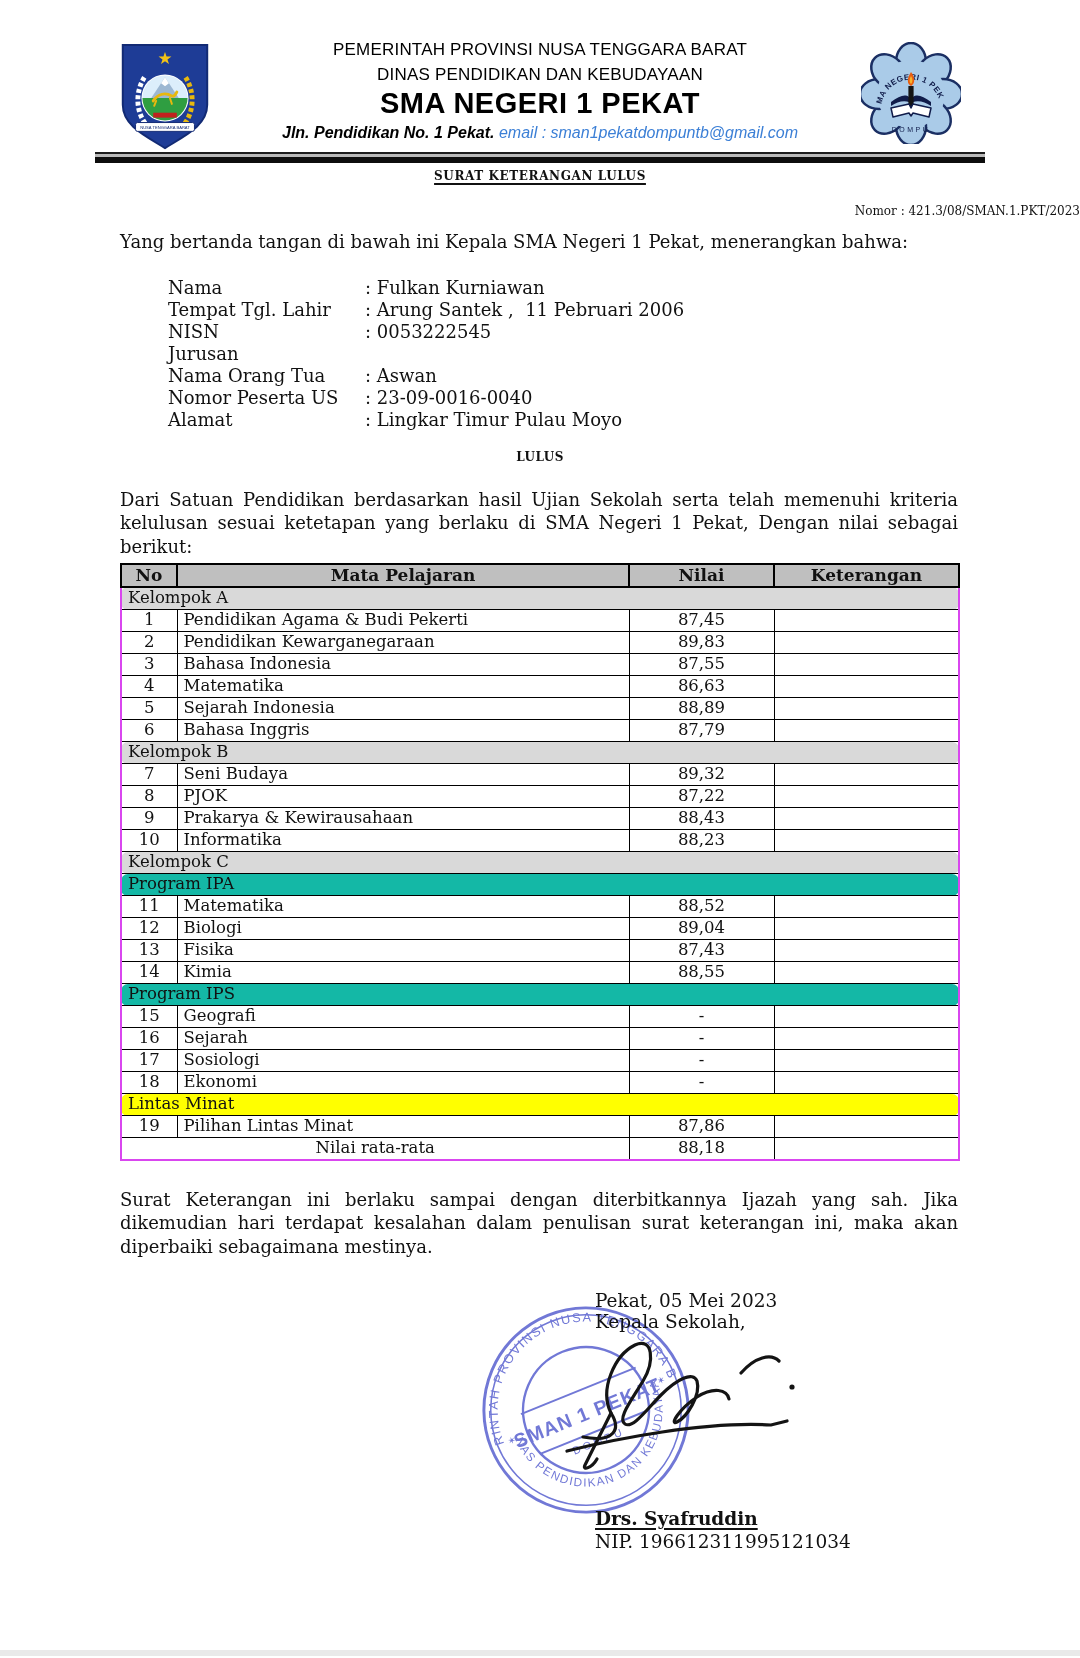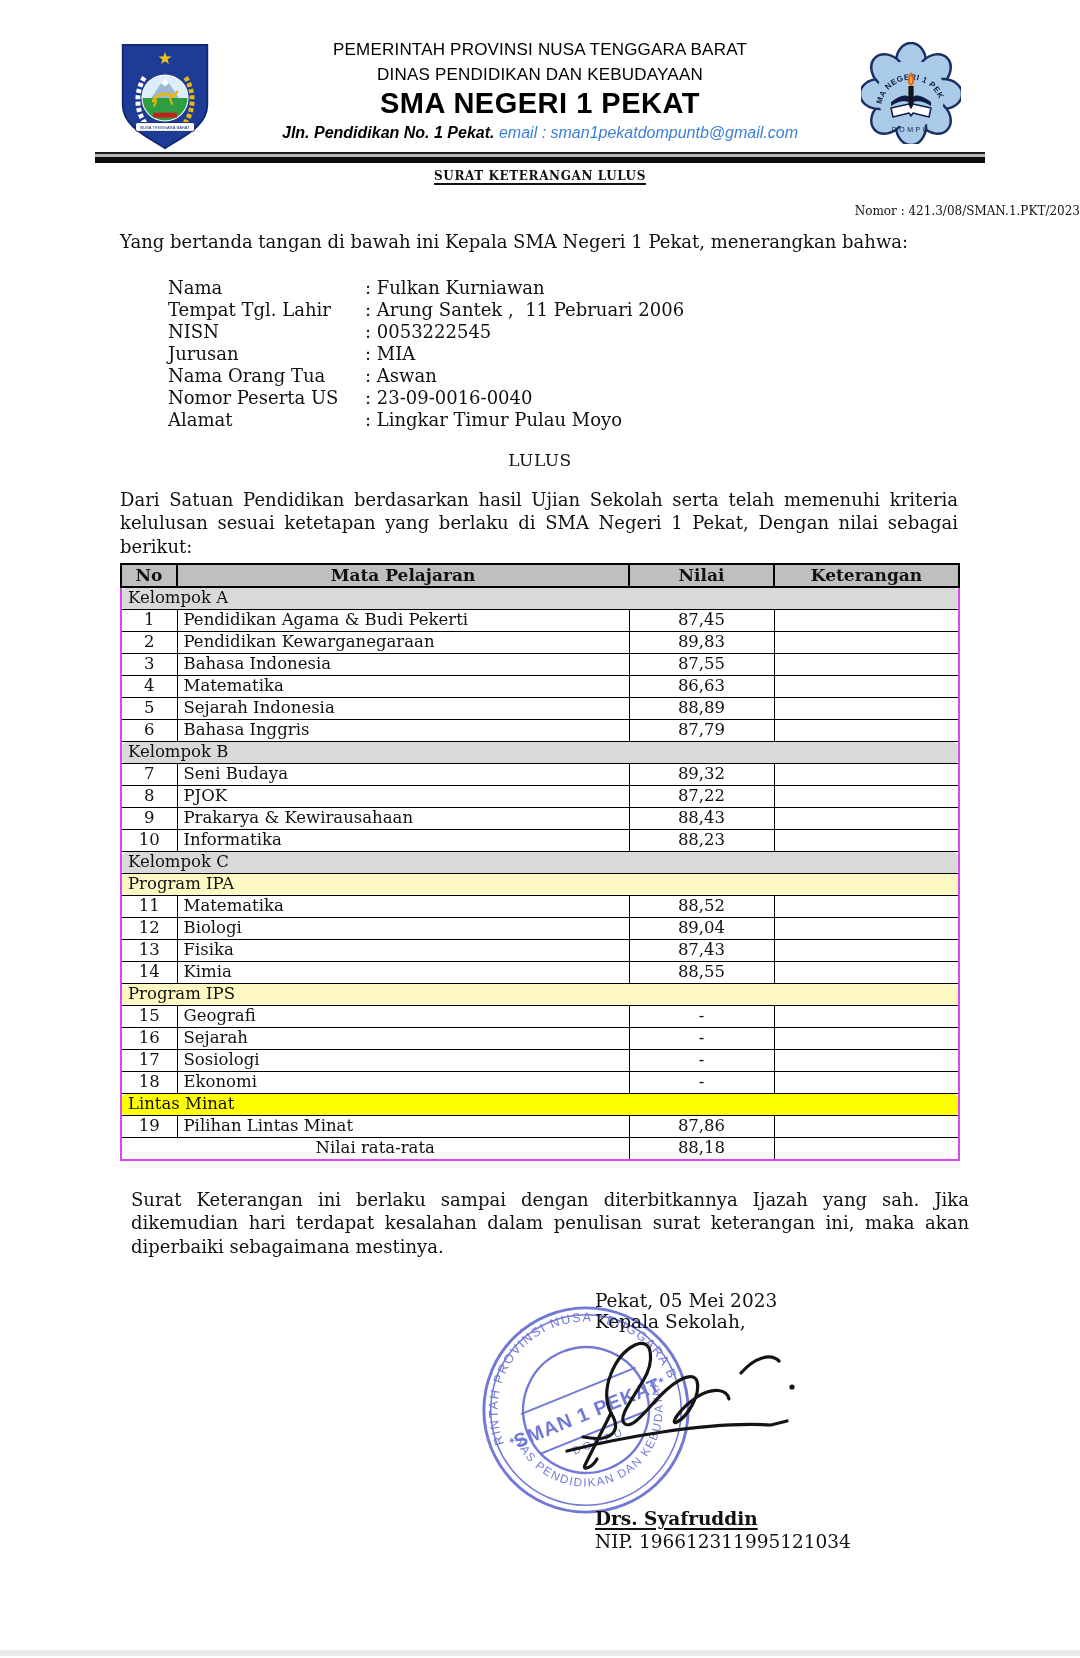--- a/index.html
+++ b/index.html
@@ -29,35 +29,35 @@
 
   .intro{position:absolute;top:231px;left:120px;width:838px;font-size:18px;}
 
   
   .fields{position:absolute;top:277px;left:168px;width:700px;font-size:18px;}
   .field-row{display:flex;height:22px;line-height:22px;}
   .field-label{width:197px;}
   .field-value{flex:1;}
 
   .lulus{position:absolute;top:450px;left:0;width:100%;text-align:center;
-         font-size:17px;font-weight:normal;letter-spacing:.5px;}
+         font-size:12px;font-weight:bold;letter-spacing:.5px;}
 
   .para{font-size:18px;line-height:1.30;text-align:justify;}
   .para1{position:absolute;top:488px;left:120px;width:838px;}
-  .para2{position:absolute;top:1188px;left:120px;width:838px;margin-left:11px;}
+  .para2{position:absolute;top:1188px;left:120px;width:838px;}
 
   
   .grades{position:absolute;top:563px;left:120px;width:838px;border-collapse:collapse;
           font-size:16.5px;border:2px solid #d946ef;table-layout:fixed;}
   .grades th,.grades td{border:1px solid #000;padding:0 6px;height:21px;line-height:1.15;overflow:hidden;}
   .grades thead th{background:#bfbfbf;border:2px solid #000;font-weight:bold;font-size:17px;text-align:center;}
   .grades td.c{text-align:center;}
   .grades td.sec{text-align:left;border-radius:7px;}
   .sec.gray{background:#d9d9d9;}
-  .sec.green{background:#fef9c3;}
+  .sec.green{background:#14b8a6;}
   .sec.yellow{background:#ffff00;}
 
   
   .sig-block{position:absolute;left:595px;top:1290px;width:380px;font-size:18.5px;z-index:3;}
   .sig-name{font-weight:bold;text-decoration:underline;text-decoration-thickness:2px;
             text-underline-offset:3px;margin-top:176px;}
   .sig-nip{margin-top:2px;}
   .stamp{position:absolute;left:478px;top:1302px;width:216px;height:216px;
          transform:rotate(-22deg);opacity:.78;z-index:1;}
   .signature-svg{position:absolute;left:545px;top:1325px;z-index:2;}
@@ -143,21 +143,20 @@
     <div class="field-row">
       <span class="field-label">Tempat Tgl. Lahir</span>
       <span class="field-value">: Arung Santek ,&nbsp; 11 Pebruari 2006</span>
     </div>
     <div class="field-row">
       <span class="field-label">NISN</span>
       <span class="field-value">: 0053222545</span>
     </div>
     <div class="field-row">
       <span class="field-label">Jurusan</span>
-      <span class="field-value">: MIA</span>
     </div>
     <div class="field-row">
       <span class="field-label">Nama Orang Tua</span>
       <span class="field-value">: Aswan</span>
     </div>
     <div class="field-row">
       <span class="field-label">Nomor Peserta US</span>
       <span class="field-value">: 23-09-0016-0040</span>
     </div>
     <div class="field-row">

